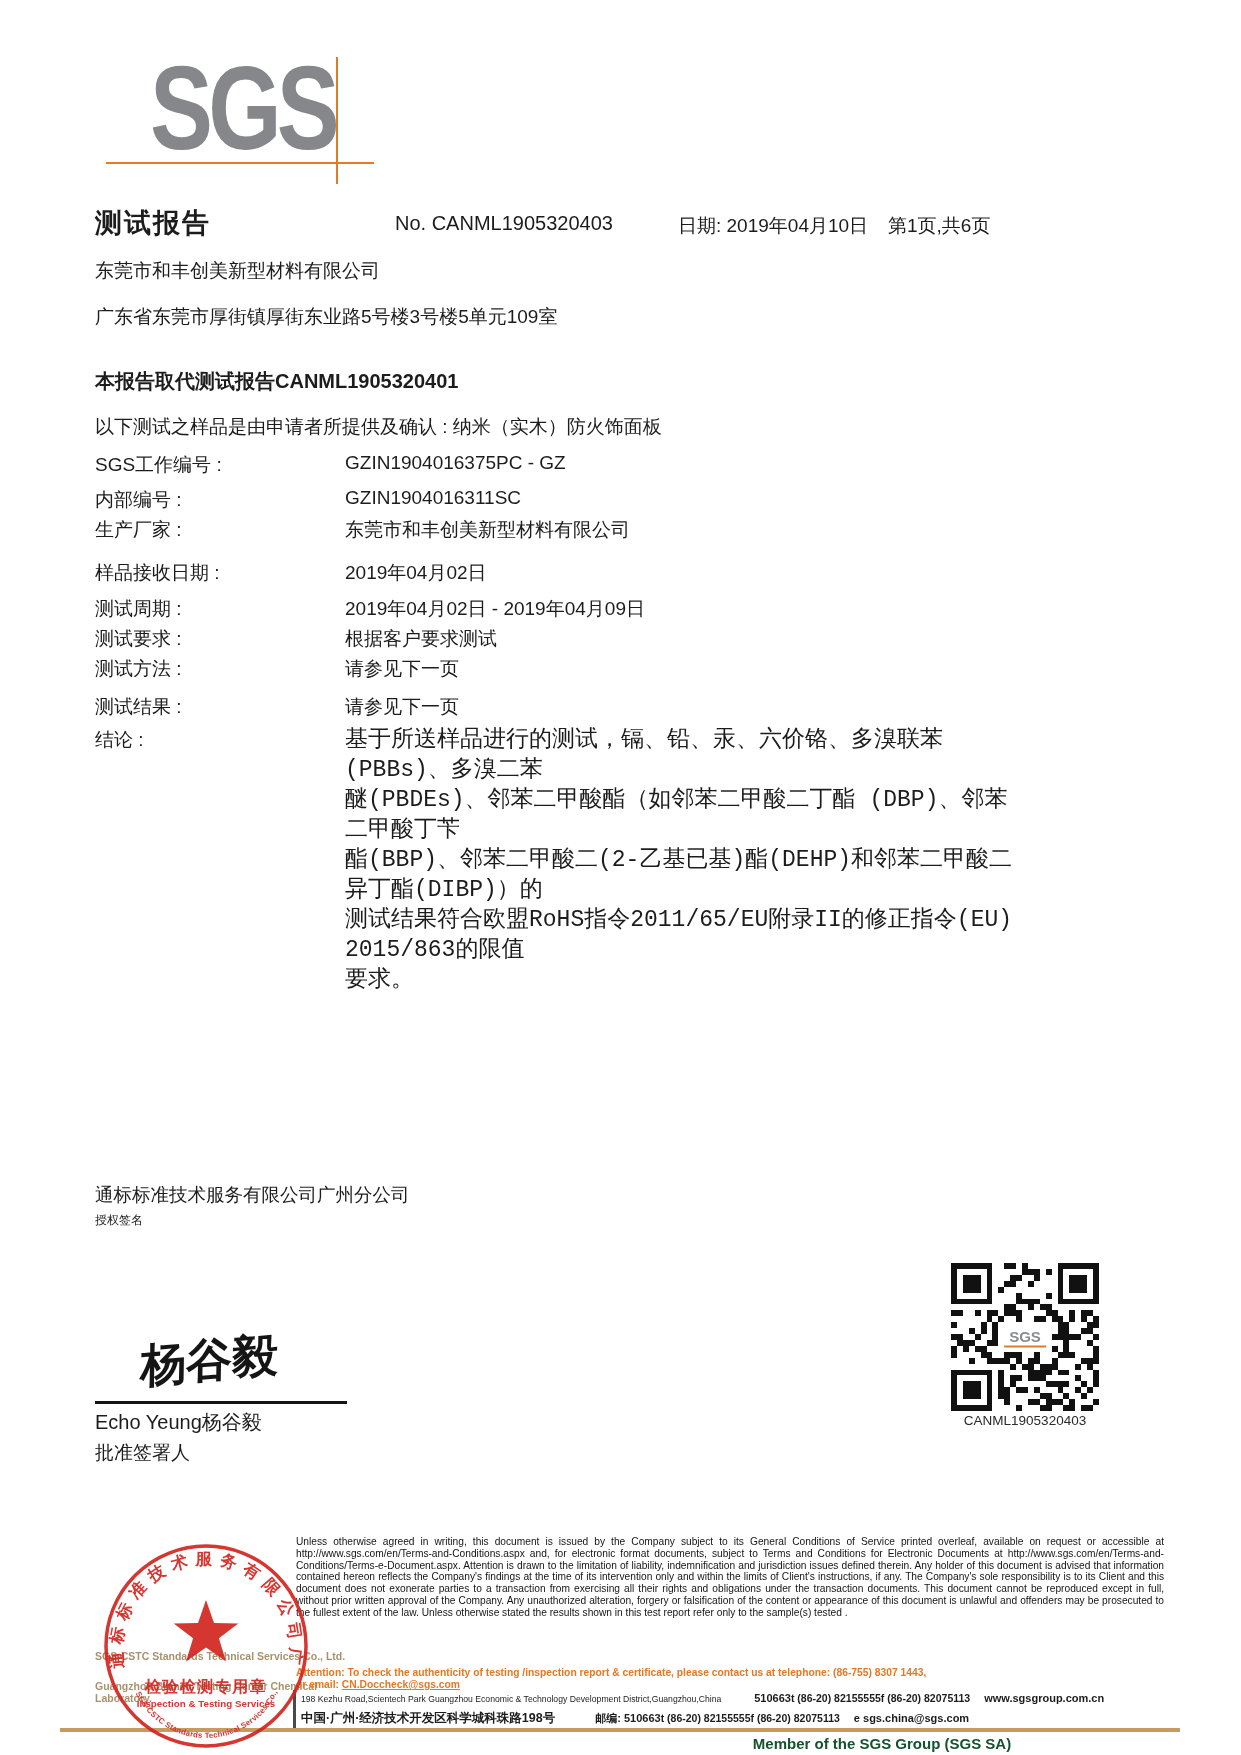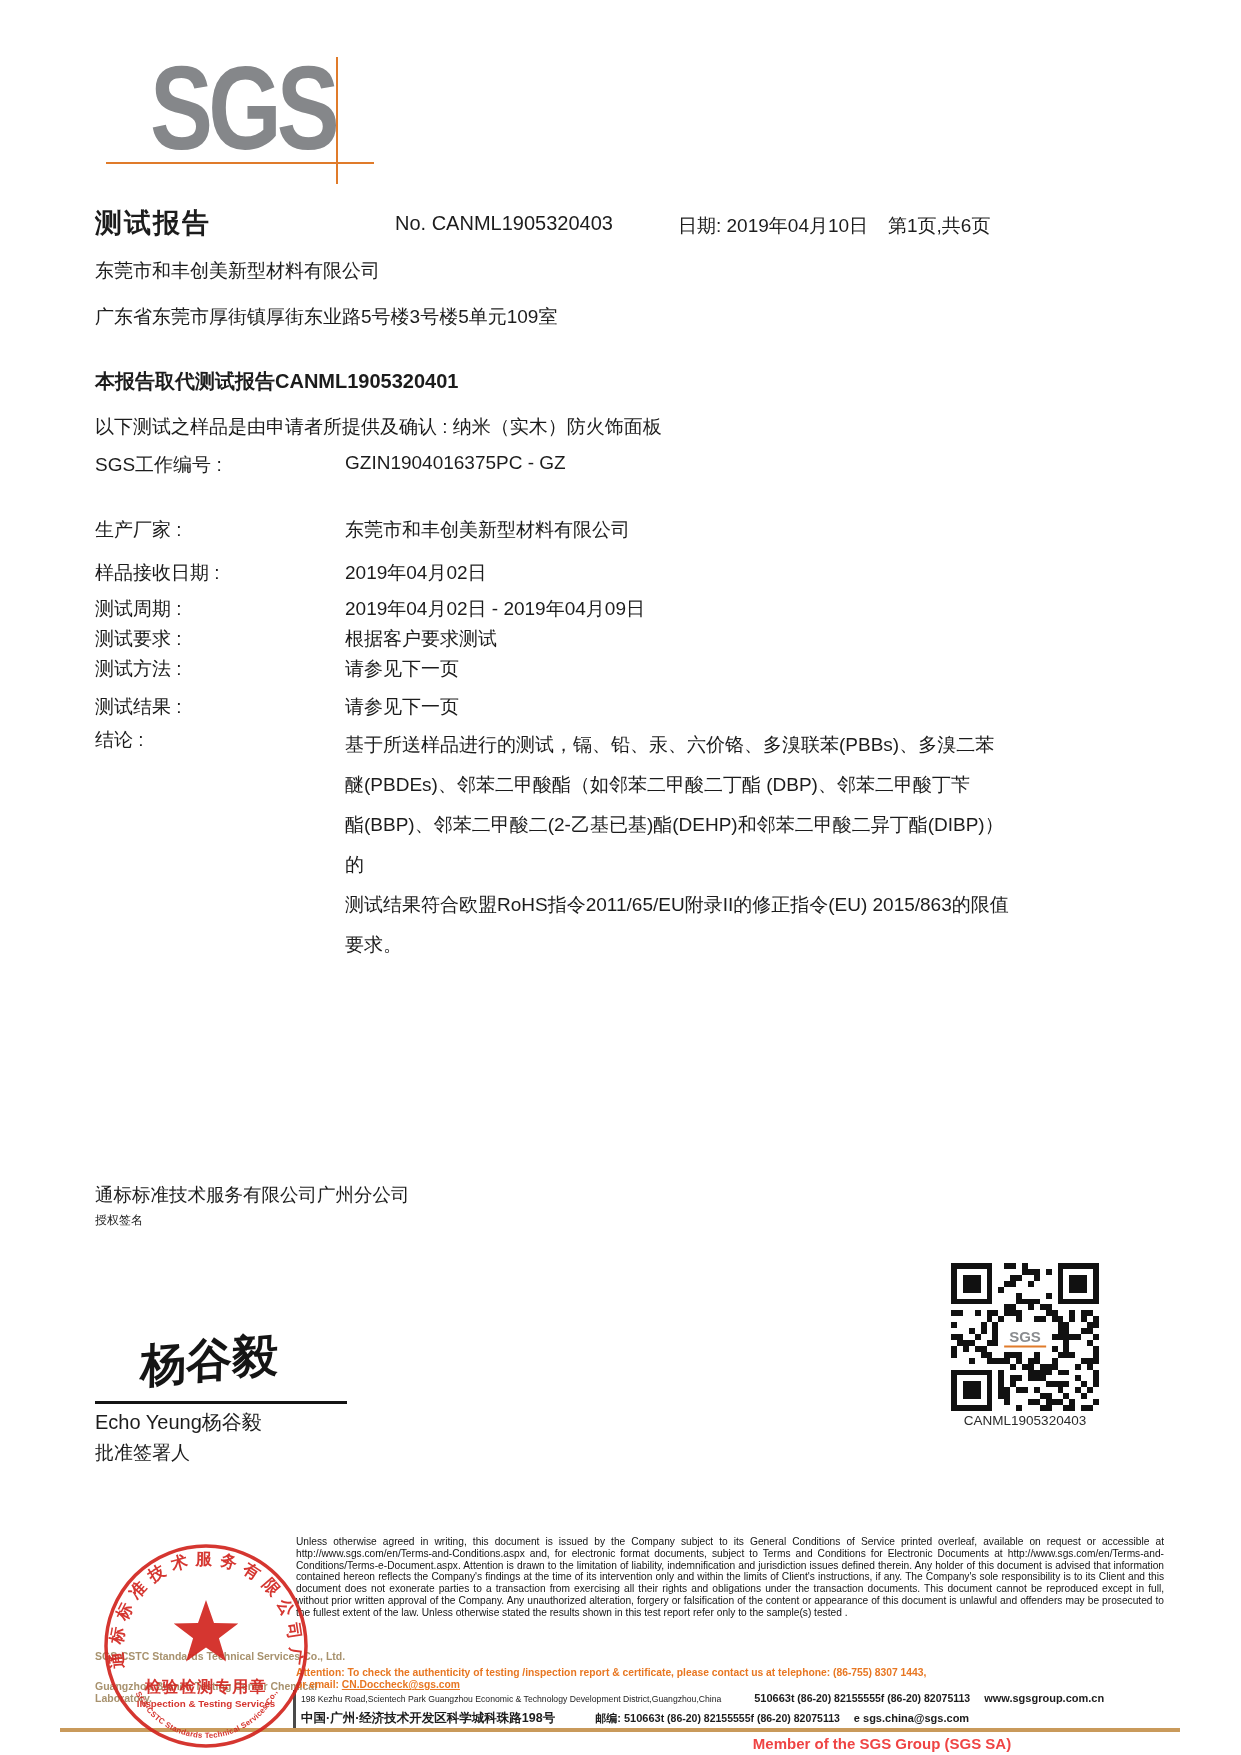--- a/index.html
+++ b/index.html
@@ -28,21 +28,21 @@
   .app-addr{position:absolute;left:95px;top:304px;font-size:19px;}
   .replace{position:absolute;left:95px;top:368px;font-size:20px;font-weight:bold;}
   .sample{position:absolute;left:95px;top:414px;font-size:19px;}
 
   
   .frow{position:absolute;left:95px;width:1050px;font-size:19px;}
   .frow .val{position:absolute;left:250px;top:0;white-space:nowrap;}
   .concl-label{position:absolute;left:95px;top:727px;font-size:19px;}
   .concl-text{
     position:absolute;left:345px;top:725px;width:675px;
-    font-size:19px;line-height:40px;white-space:pre-line;
+    font-size:23px;line-height:30px;white-space:pre-line;font-family:Liberation Mono, monospace;
   }
 
   
   .issuer{position:absolute;left:95px;top:1182px;font-size:18.5px;}
   .auth{position:absolute;left:95px;top:1212px;font-size:12px;}
   .handwriting{
     position:absolute;left:140px;top:1336px;font-size:46px;font-weight:bold;
     font-family:"Liberation Serif",serif;
     transform:rotate(-5deg) skewX(-6deg);transform-origin:left bottom;color:#151515;
   }
@@ -81,21 +81,21 @@
   .addr-row.en{top:1692px;font-size:10.5px;}
   .addr-row.cn{top:1710px;font-size:11px;}
   .addr-row .a{flex:0 0 auto;}
   .addr-row.en .street{font-size:9.2px;transform:scaleX(.94);transform-origin:left;}
   .addr-row.cn .street{font-size:12.5px;font-weight:bold;}
   .addr-row .pc{margin-left:6px;font-size:11px;font-weight:bold;}
   .addr-row.cn .pc{margin-left:40px;}
   .addr-row .tf{font-size:10.5px;font-weight:bold;}
   .addr-row .net{margin-left:14px;font-size:11px;font-weight:bold;}
   .tan-line{position:absolute;left:60px;top:1728px;width:1120px;height:3.5px;background:#c99a5b;z-index:2;}
-  .member{position:absolute;left:600px;top:1735px;width:564px;text-align:center;font-size:15px;font-weight:bold;color:#ef4444;}
+  .member{position:absolute;left:600px;top:1735px;width:564px;text-align:center;font-size:15px;font-weight:bold;color:#14532d;}
 </style>
 </head>
 <body>
 
 <div class="page">
 
   <div>
     <div class="logo-text">SGS</div>
     <div class="logo-hline"></div>
     <div class="logo-vline"></div>
@@ -108,20 +108,24 @@
 
   <div class="app-name">东莞市和丰创美新型材料有限公司</div>
   <div class="app-addr">广东省东莞市厚街镇厚街东业路5号楼3号楼5单元109室</div>
 
   <div class="replace">本报告取代测试报告CANML1905320401</div>
   <div class="sample">以下测试之样品是由申请者所提供及确认 : 纳米（实木）防火饰面板</div>
 
   <div class="frow" style="top:452px">
     <span>SGS工作编号 :</span>
     <span class="val">GZIN1904016375PC - GZ</span>
+  </div>
+  <div class="frow" style="top:487px">
+    <span>内部编号 :</span>
+    <span class="val">GZIN1904016311SC</span>
   </div>
   <div class="frow" style="top:517px">
     <span>生产厂家 :</span>
     <span class="val">东莞市和丰创美新型材料有限公司</span>
   </div>
   <div class="frow" style="top:560px">
     <span>样品接收日期 :</span>
     <span class="val">2019年04月02日</span>
   </div>
   <div class="frow" style="top:596px">

